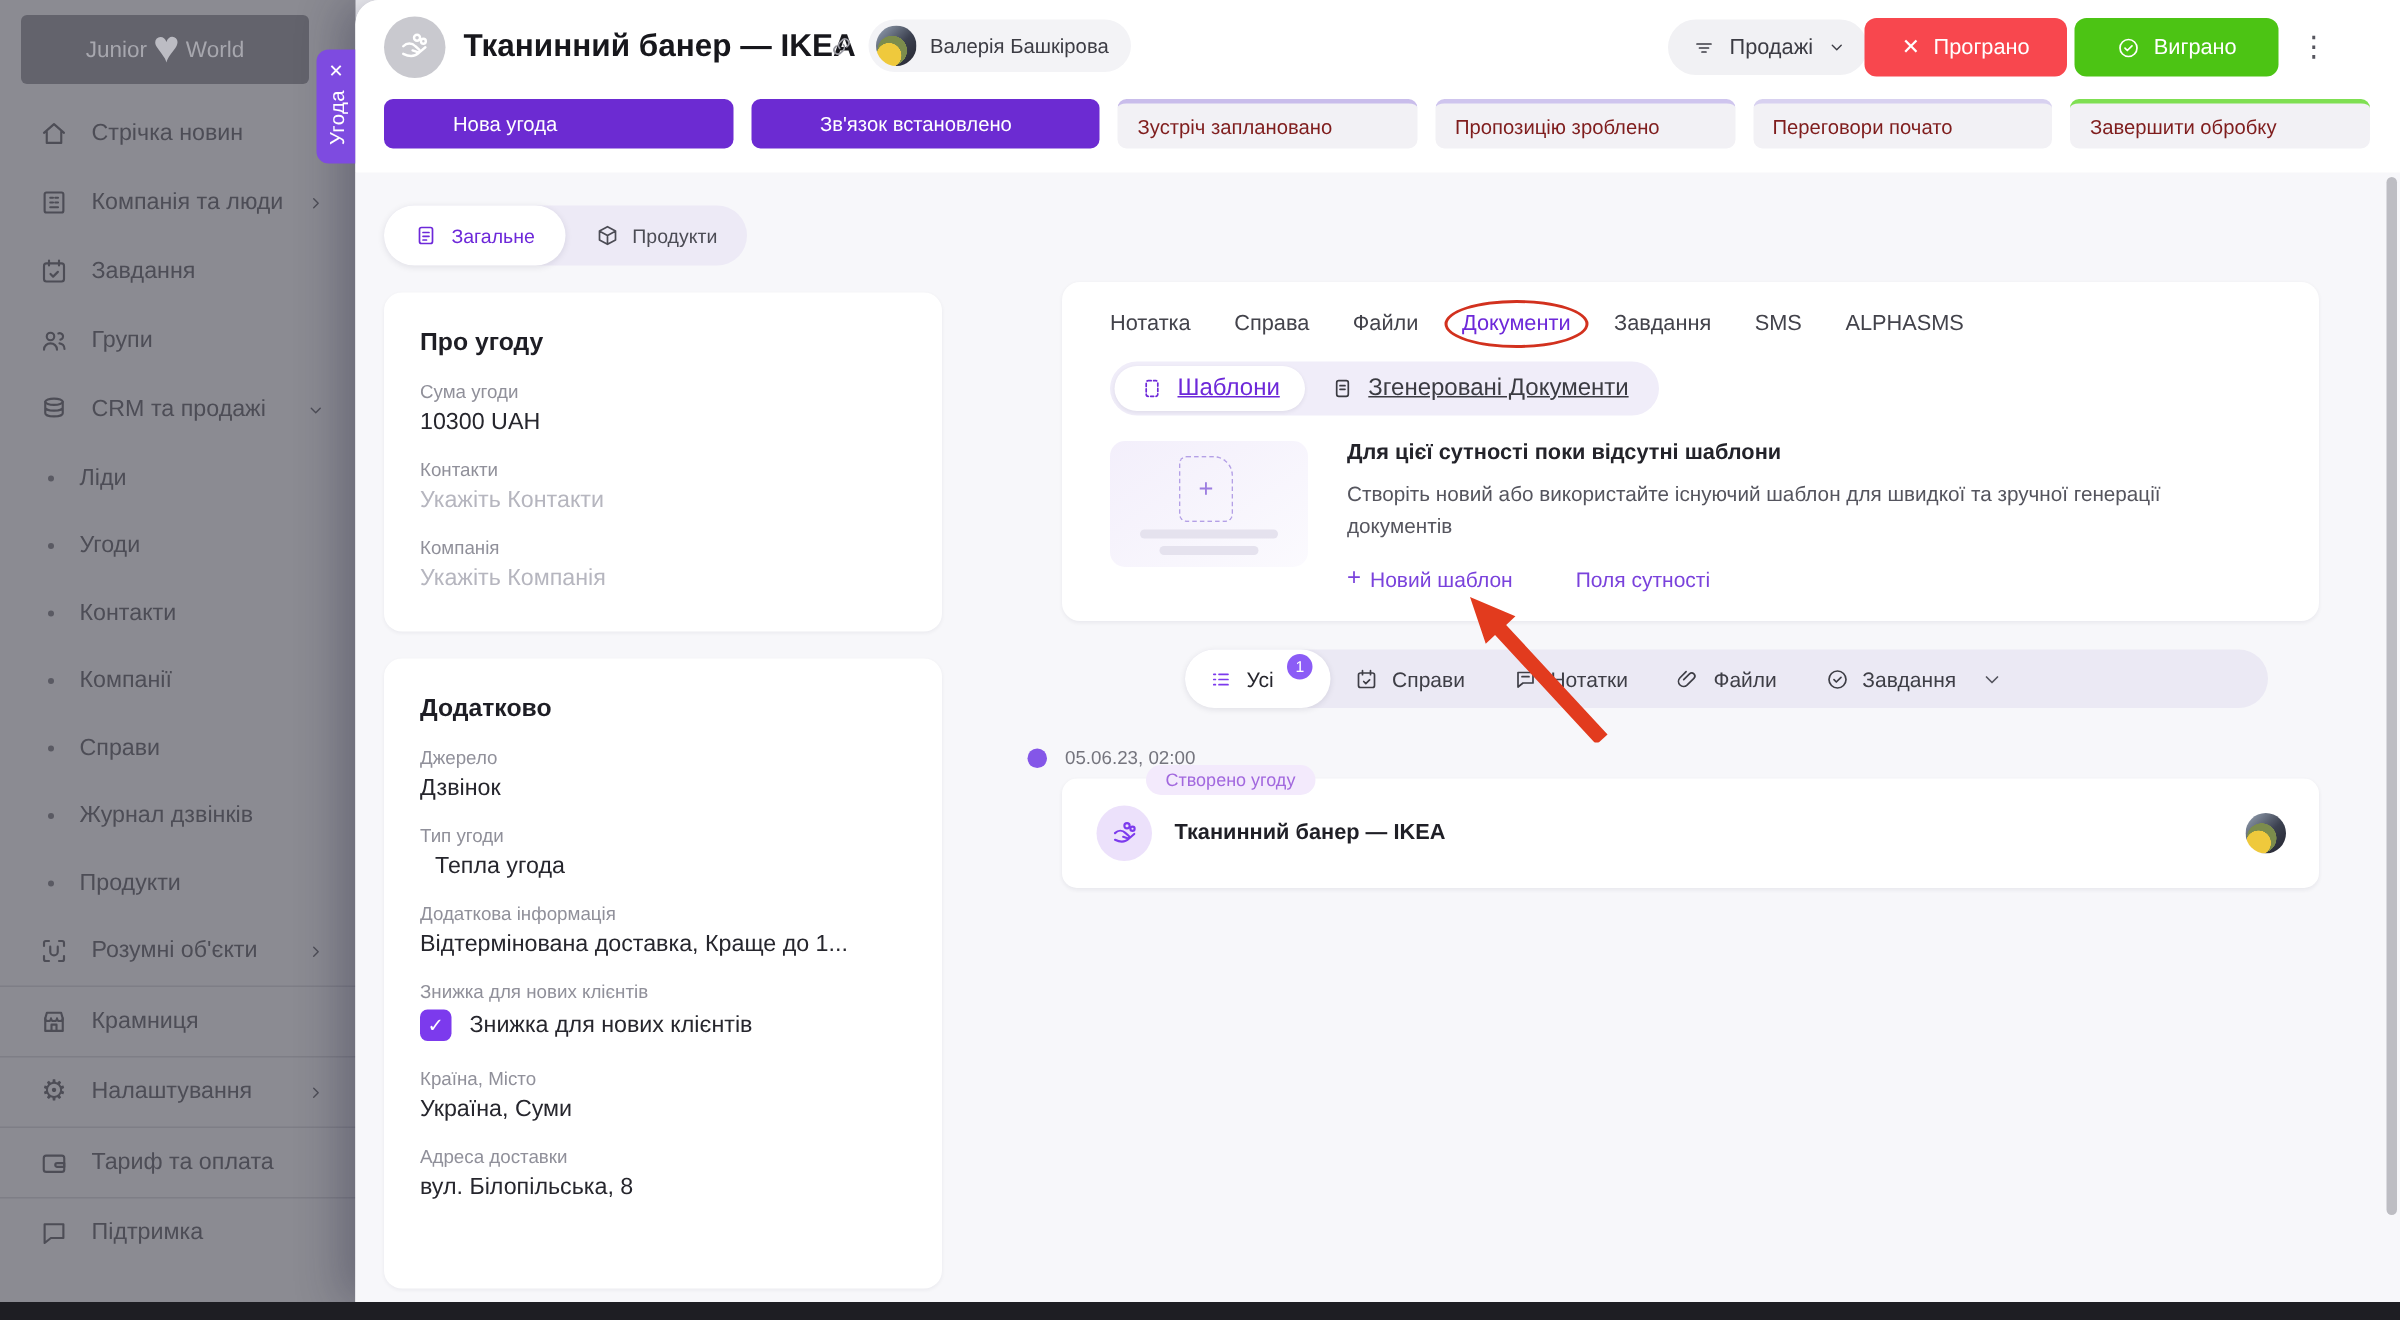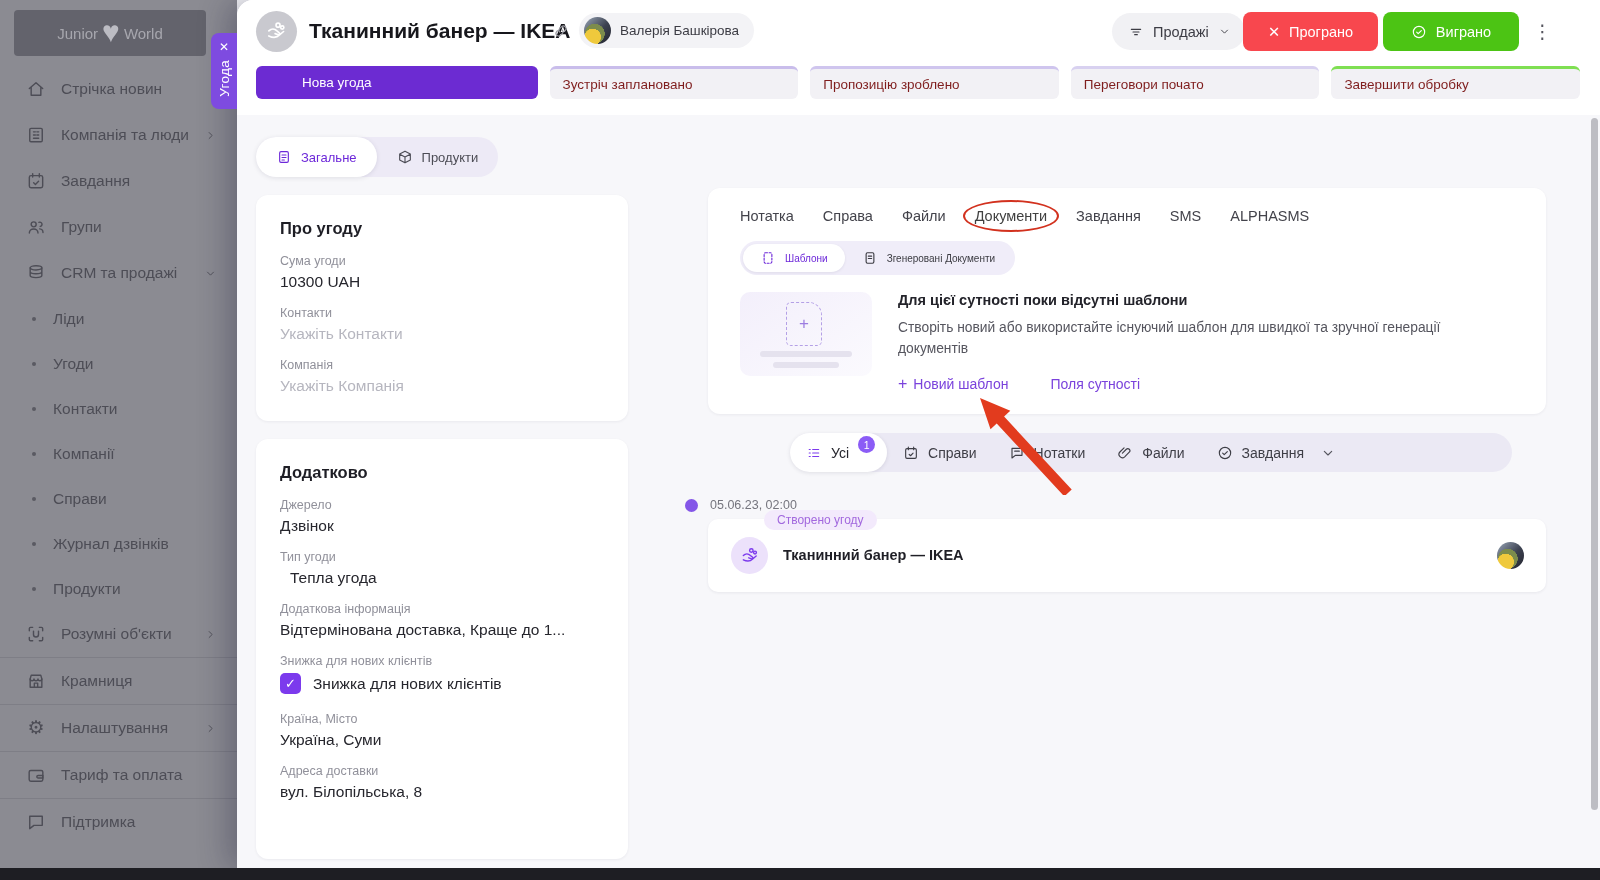--- a/index.html
+++ b/index.html
@@ -82,26 +82,26 @@
   .chk-row { display:flex; align-items:center; gap:12px; margin:4px 0 18px; cursor:pointer; }
   .chk { width:21px; height:21px; border-radius:5px; background:#7c3aed; color:#fff; display:flex; align-items:center; justify-content:center; font-size:13px; }
   .chk-text { font-size:15.5px; color:#26262d; }
 
   #aboutCard { left:19px; top:80px; width:372px; height:226px; padding:24px 24px; }
   #extraCard { left:19px; top:324px; width:372px; height:420px; padding:24px 24px; }
   #docCard   { left:471px; top:73px; width:838px; height:226px; padding:20px 32px; overflow:visible; }
 
   .atabs { display:flex; gap:29px; font-size:14.5px; color:#43434b; align-items:center; }
   .atab { cursor:pointer; position:relative; }
-  .atab.active { color:#404040; }
+  .atab.active { color:#6d28d9; }
   .tab-ellipse { position:absolute; left:-12px; right:-12px; top:-8px; bottom:-8px;
                  border:2.5px solid #d2311e; border-radius:50%; pointer-events:none; }
 
   .stabs { margin-top:17px; display:inline-flex; align-items:center; background:#f0edf9; border-radius:18px; padding:3px; }
-  .stab { display:flex; align-items:center; gap:9px; padding:6px 17px; border-radius:16px; font-size:10px; color:#3b3b42; cursor:pointer; }
+  .stab { display:flex; align-items:center; gap:9px; padding:6px 17px; border-radius:16px; font-size:16px; color:#3b3b42; cursor:pointer;text-decoration:underline; }
   .stab.active { background:#fff; color:#6d28d9; box-shadow:0 1px 3px rgba(20,20,50,.08); }
 
   .empty { display:flex; margin-top:17px; gap:26px; }
   .illus { width:132px; height:84px; border-radius:10px; position:relative; flex:none;
            background:linear-gradient(145deg,#f3effb,#fbfafe); }
   .illus-doc { position:absolute; left:46px; top:10px; width:36px; height:44px;
                border:1.6px dashed #b4a0e6; border-radius:5px 13px 5px 5px;
                display:flex; align-items:center; justify-content:center; color:#9c7ce0; font-size:17px; }
   .illus-bar { position:absolute; height:6px; background:#e5e2ee; border-radius:3px; }
   .illus-bar.b1 { left:20px; bottom:19px; width:92px; }
@@ -374,20 +374,21 @@
     <button class="btn btn-won">
       <svg class="ic sm">
           <use href="#i-checkc"></use>
         </svg>
       <span>Виграно</span>
     </button>
     <div class="dots-btn">⋮</div>
 
     <div class="stages">
       <div class="stage done">Нова угода</div>
+      <div class="stage done">Зв'язок встановлено</div>
       <div class="stage light">Зустріч заплановано</div>
       <div class="stage light b2">Пропозицію зроблено</div>
       <div class="stage light b3">Переговори почато</div>
       <div class="stage light green">Завершити обробку</div>
     </div>
   </div>
 
   <div class="dr-body">
 
     <div class="vtabs">

